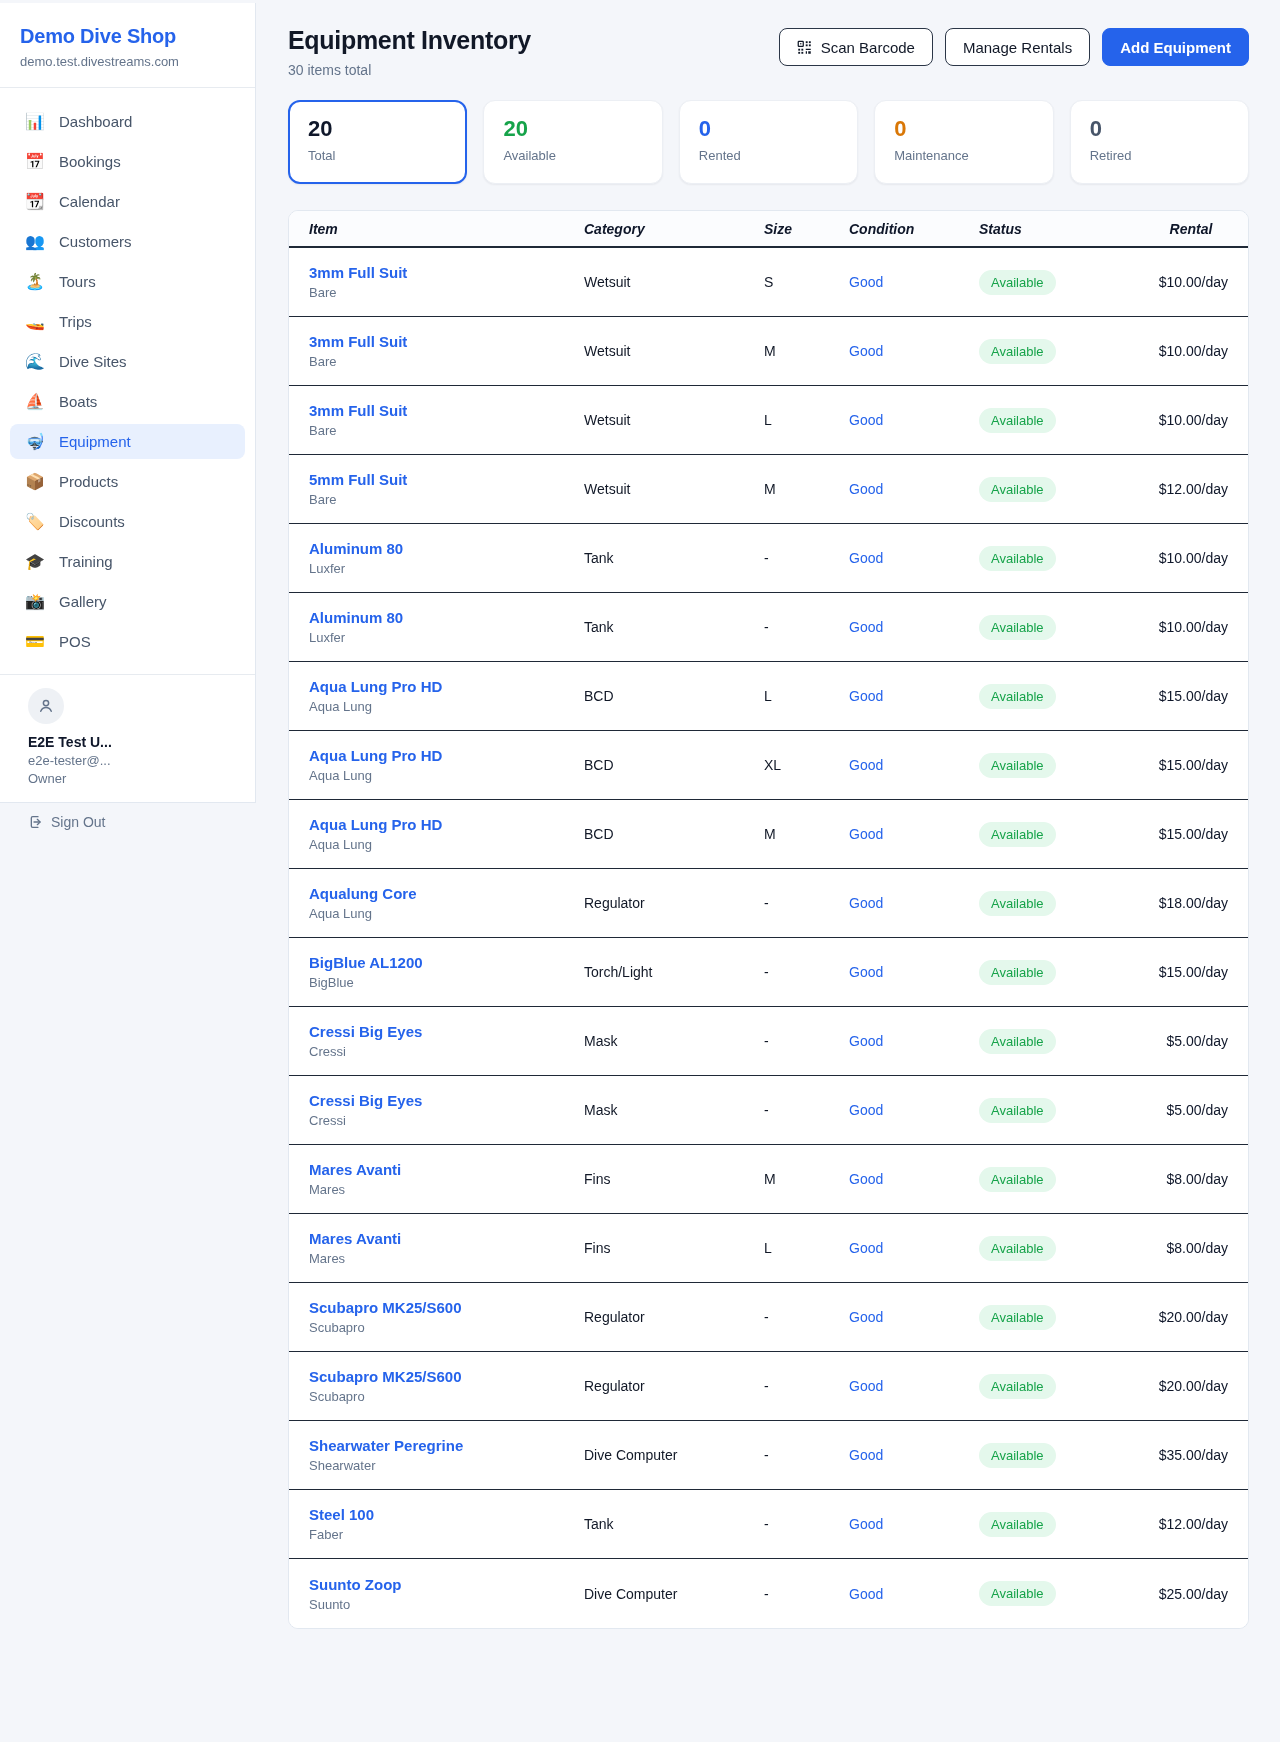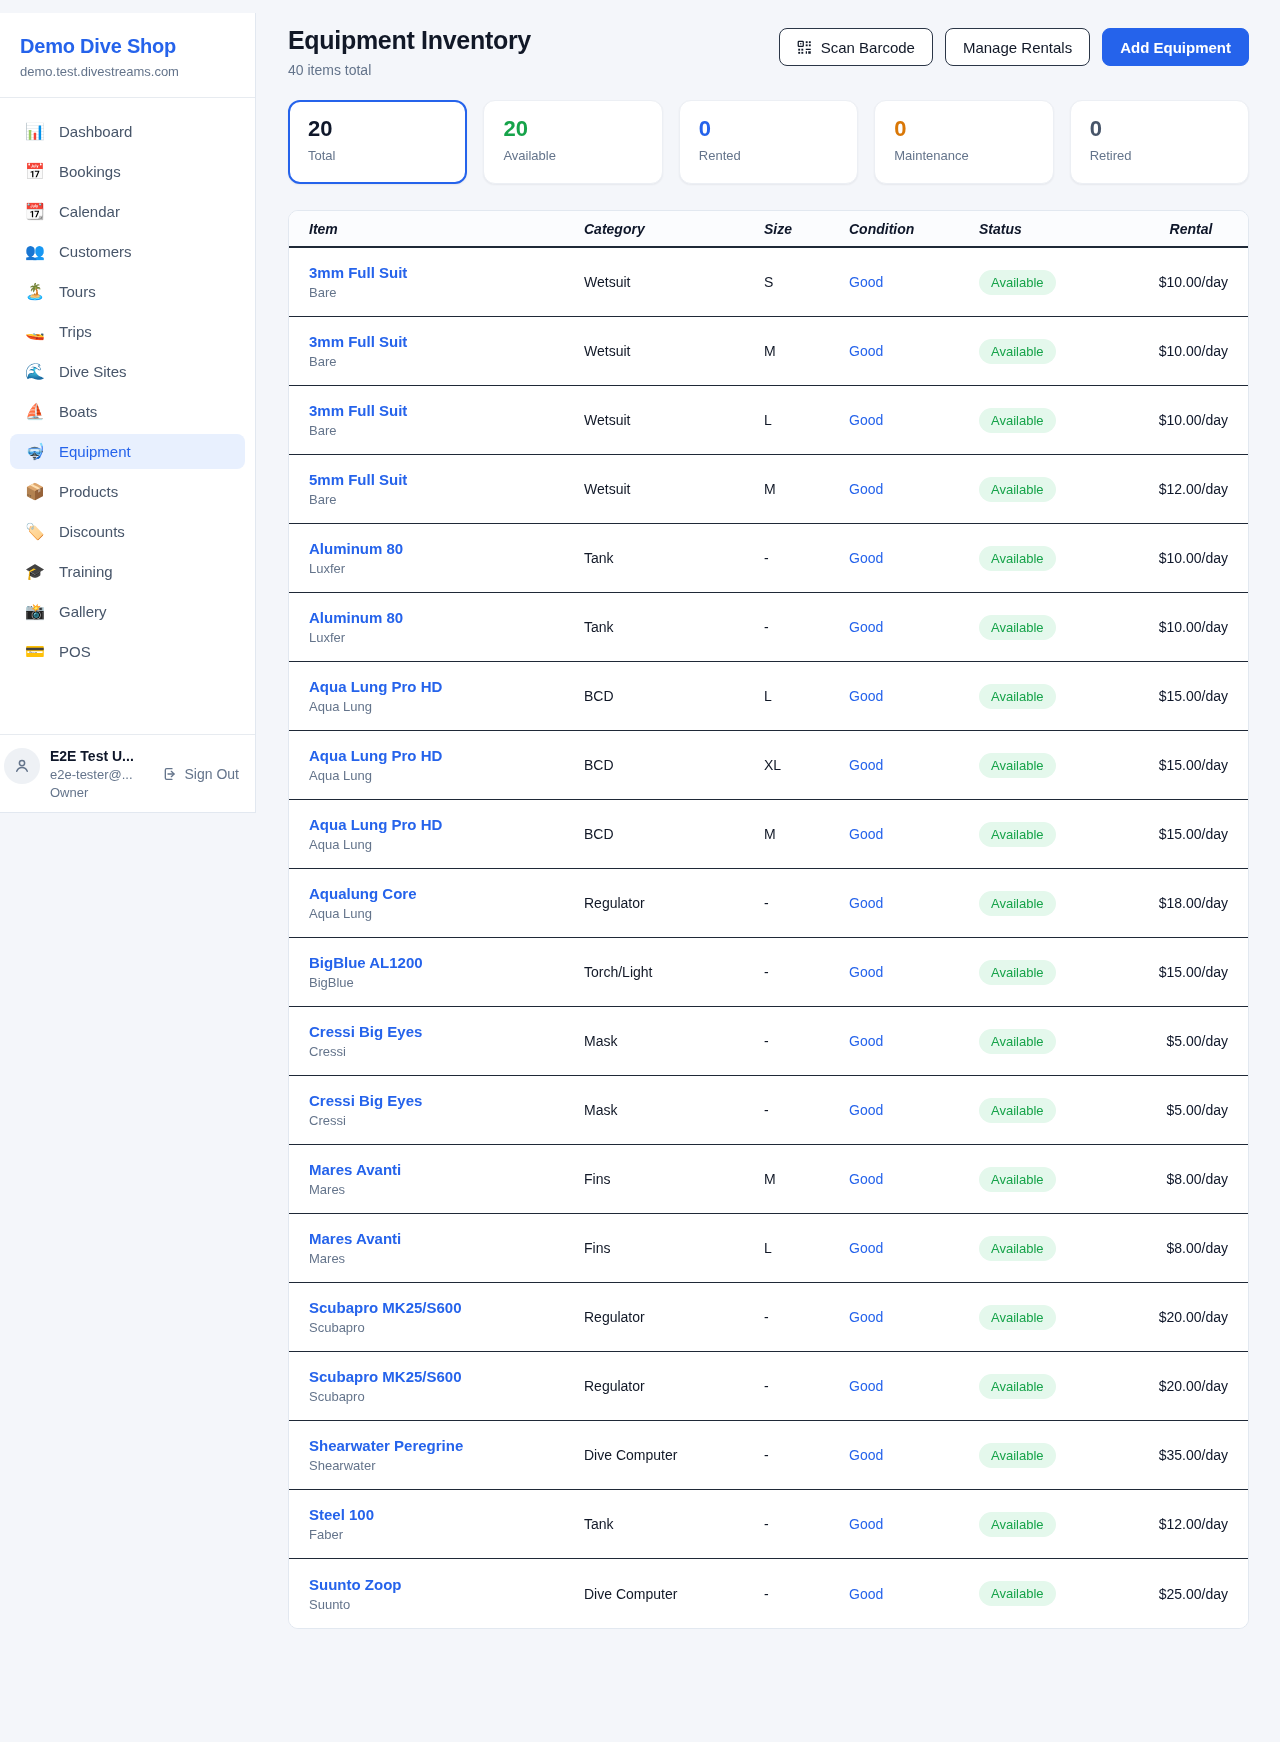--- a/index.html
+++ b/index.html
@@ -8,21 +8,21 @@
     height:1742px;
     position:relative;
     background:#f4f6fa;
     font-family:"Liberation Sans", sans-serif;
     color:#0f172a;
     -webkit-font-smoothing:antialiased;
   }
 
   
   .sidebar {
-    position:absolute; left:0; top:13px;
+    position:absolute; left:0; top:3px;
     width:256px; height:800px;
     background:#ffffff;
     border-right:1px solid #e2e8f0;
     border-bottom:1px solid #e2e8f0;
     display:flex; flex-direction:column;
   }
   .brand { padding:22px 20px 18px 20px; }
   .brand-name { font-size:20px; font-weight:800; color:#2563eb; letter-spacing:-0.2px; }
   .brand-domain { font-size:13px; color:#64748b; margin-top:6px; }
   .side-divider { border:none; border-top:1px solid #e7ebf0; }
@@ -31,22 +31,22 @@
     display:flex; align-items:center; gap:13px;
     padding:9px 14px; margin-bottom:5px;
     border-radius:8px;
     font-size:15px; color:#475569;
     cursor:pointer; user-select:none;
   }
   .nav-item .nav-icon { width:22px; font-size:16px; line-height:1; text-align:center; flex:0 0 22px; }
   .nav-item.active { background:#e8f0fe; color:#2563eb; font-weight:500; }
   .user-box {
     border-top:1px solid #e7ebf0;
-    padding:13px 16px 12px 4px;
-    display:flex; align-items:flex-start; gap:10px;
+    padding:13px 16px 12px 28px;
+    display:flex; align-items:flex-start; gap:10px;flex-direction:column;
   }
   .avatar {
     width:36px; height:36px; border-radius:50%;
     background:#eef1f5; flex:0 0 36px;
     display:flex; align-items:center; justify-content:center;
   }
   .user-info { flex:1 1 auto; min-width:0; }
   .user-name { font-size:14px; font-weight:700; color:#0f172a; }
   .user-email { font-size:13px; color:#64748b; margin-top:3px; }
   .user-role { font-size:13px; color:#64748b; margin-top:3px; }
@@ -244,21 +244,21 @@
       <span>Sign Out</span>
     </button>
   </div>
 </aside>
 
 <main class="main">
 
   <div class="page-header">
     <div>
       <h1 class="page-title">Equipment Inventory</h1>
-      <div class="page-subtitle">40 items total</div>
+      <div class="page-subtitle">30 items total</div>
     </div>
     <div class="header-actions">
       <button class="btn btn-outline">
         <svg width="15" height="15" viewBox="0 0 24 24" fill="#111827">
             <rect x="2" y="2" width="8" height="8" rx="1" fill="none" stroke="#111827" stroke-width="2"></rect>
             <rect x="5" y="5" width="2" height="2"></rect>
             <rect x="14" y="2" width="3" height="3"></rect>
             <rect x="19" y="2" width="3" height="3"></rect>
             <rect x="14" y="7" width="3" height="3"></rect>
             <rect x="19" y="7" width="3" height="3"></rect>

